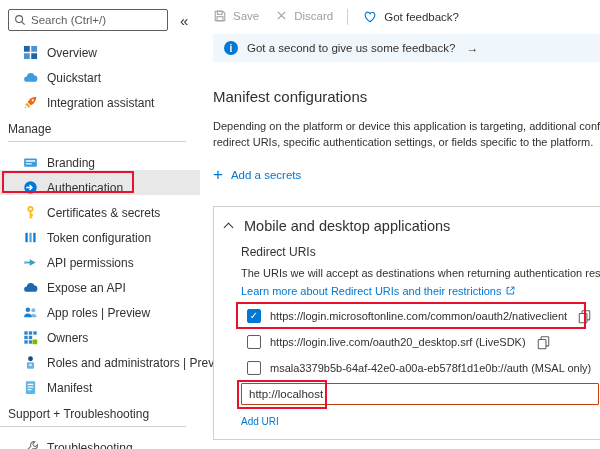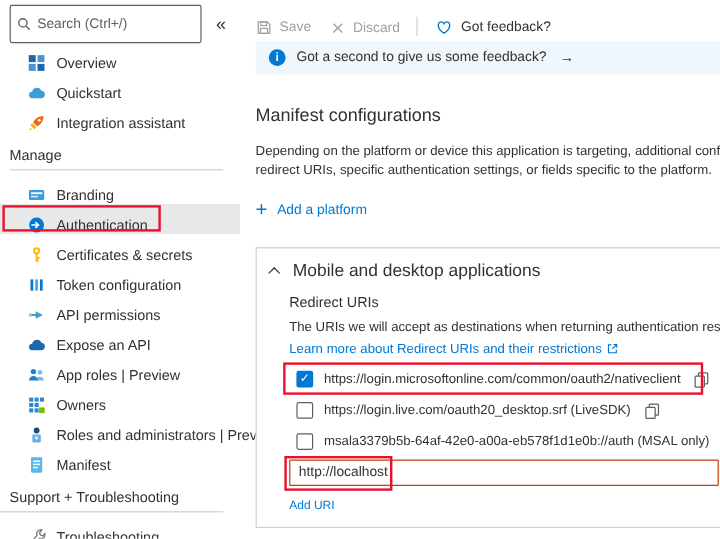--- a/index.html
+++ b/index.html
@@ -7,38 +7,38 @@
   body {
     position:relative; overflow:hidden; background:#fff;
     font-family:"Liberation Sans","DejaVu Sans",sans-serif;
     color:#323130; -webkit-font-smoothing:antialiased;
   }
   svg { display:block; }
 
   
   .sidebar { position:absolute; left:0; top:0; width:200px; height:449px; padding-top:8px; background:#fff; }
   .search-row { display:flex; align-items:center; padding-left:8px; height:24px; margin-bottom:3px; }
-  .search-box { width:160px; height:32px; border:1px solid #605e5c; border-radius:2px; display:flex; align-items:center; gap:5px; padding-left:5px; background:#fff; }
+  .search-box { width:160px; height:22px; border:1px solid #605e5c; border-radius:2px; display:flex; align-items:center; gap:5px; padding-left:5px; background:#fff; }
   .search-box input { border:none; outline:none; font-size:11.5px; color:#323130; width:124px; font-family:inherit; background:transparent; }
   .search-box input::placeholder { color:#605e5c; opacity:1; }
   .collapse-btn { margin-left:12px; font-size:15px; color:#323130; background:none; border:none; cursor:pointer; line-height:1; font-family:inherit; }
 
   .nav-item { height:25px; display:flex; align-items:flex-end; padding-left:22px; gap:9px; font-size:12px; cursor:pointer; position:relative; white-space:nowrap; }
   .nav-item .ico { width:16px; height:16px; flex:0 0 16px; display:flex; align-items:center; justify-content:center; }
   .nav-item.selected { background:#e8e8e8; }
   .auth-annotation { position:absolute; left:2px; top:1px; width:132px; height:22px; border:2px solid #e8112d; pointer-events:none; }
 
   .group-header { padding-left:8px; margin-top:10px; height:18px; display:flex; align-items:center; font-size:12px; }
   .group-divider { border:none; border-top:1px solid #d2d0ce; margin:3px 14px 3px 8px; }
   .group-divider.full { margin-left:0; }
 
   
   .main { position:absolute; left:213px; top:0; width:387px; }
 
-  .toolbar { display:flex; align-items:flex-end; padding-top:9px; height:30px; }
+  .toolbar { display:flex; align-items:flex-start; padding-top:9px; height:30px; }
   .tb-btn { display:flex; align-items:center; gap:6px; font-size:11.5px; background:none; border:none; cursor:pointer; font-family:inherit; color:#323130; }
   .tb-btn.disabled { color:#a19f9d; }
   .tb-btn + .tb-btn { margin-left:16px; }
   .tb-sep { width:1px; height:16px; background:#d2d0ce; margin:0 14px; }
 
   .banner { margin-top:4px; height:28px; width:387px; background:#eff6fc; border-radius:2px; display:flex; align-items:center; gap:9px; padding-left:11px; cursor:pointer; }
   .info-icon { width:14px; height:14px; border-radius:50%; background:#0078d4; color:#fff; font-size:10px; font-weight:bold; display:flex; align-items:center; justify-content:center; flex:0 0 14px; }
   .banner-text { font-size:11.5px; white-space:nowrap; }
   .banner-arrow { font-size:12px; margin-left:2px; }
 
@@ -284,21 +284,21 @@
 
   <h1 class="page-heading">Manifest configurations</h1>
 
   <div class="desc">
     <div>Depending on the platform or device this application is targeting, additional config</div>
     <div>redirect URIs, specific authentication settings, or fields specific to the platform.</div>
   </div>
 
   <div class="add-platform">
     <span class="plus-glyph">+</span>
-    <span>Add a platform</span>
+    <span>Add a secrets</span>
   </div>
 
   <section class="card">
     <div class="card-header">
       <span class="chev-up"></span>
       <span>Mobile and desktop applications</span>
     </div>
 
     <div class="card-body">
       <div class="redirect-heading">Redirect URIs</div>

